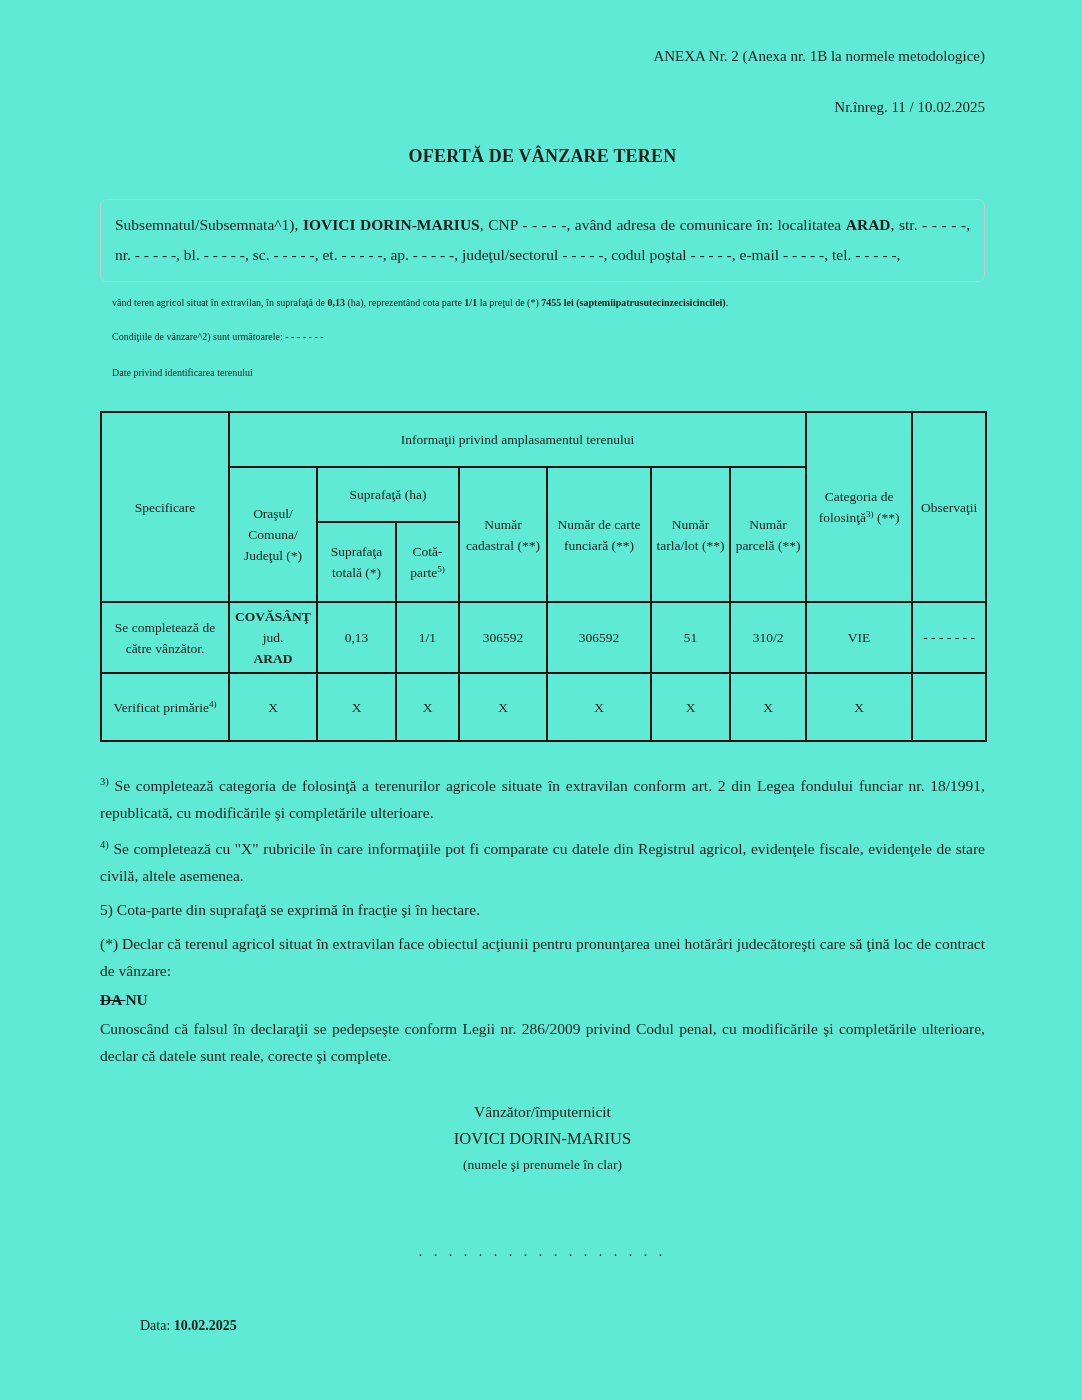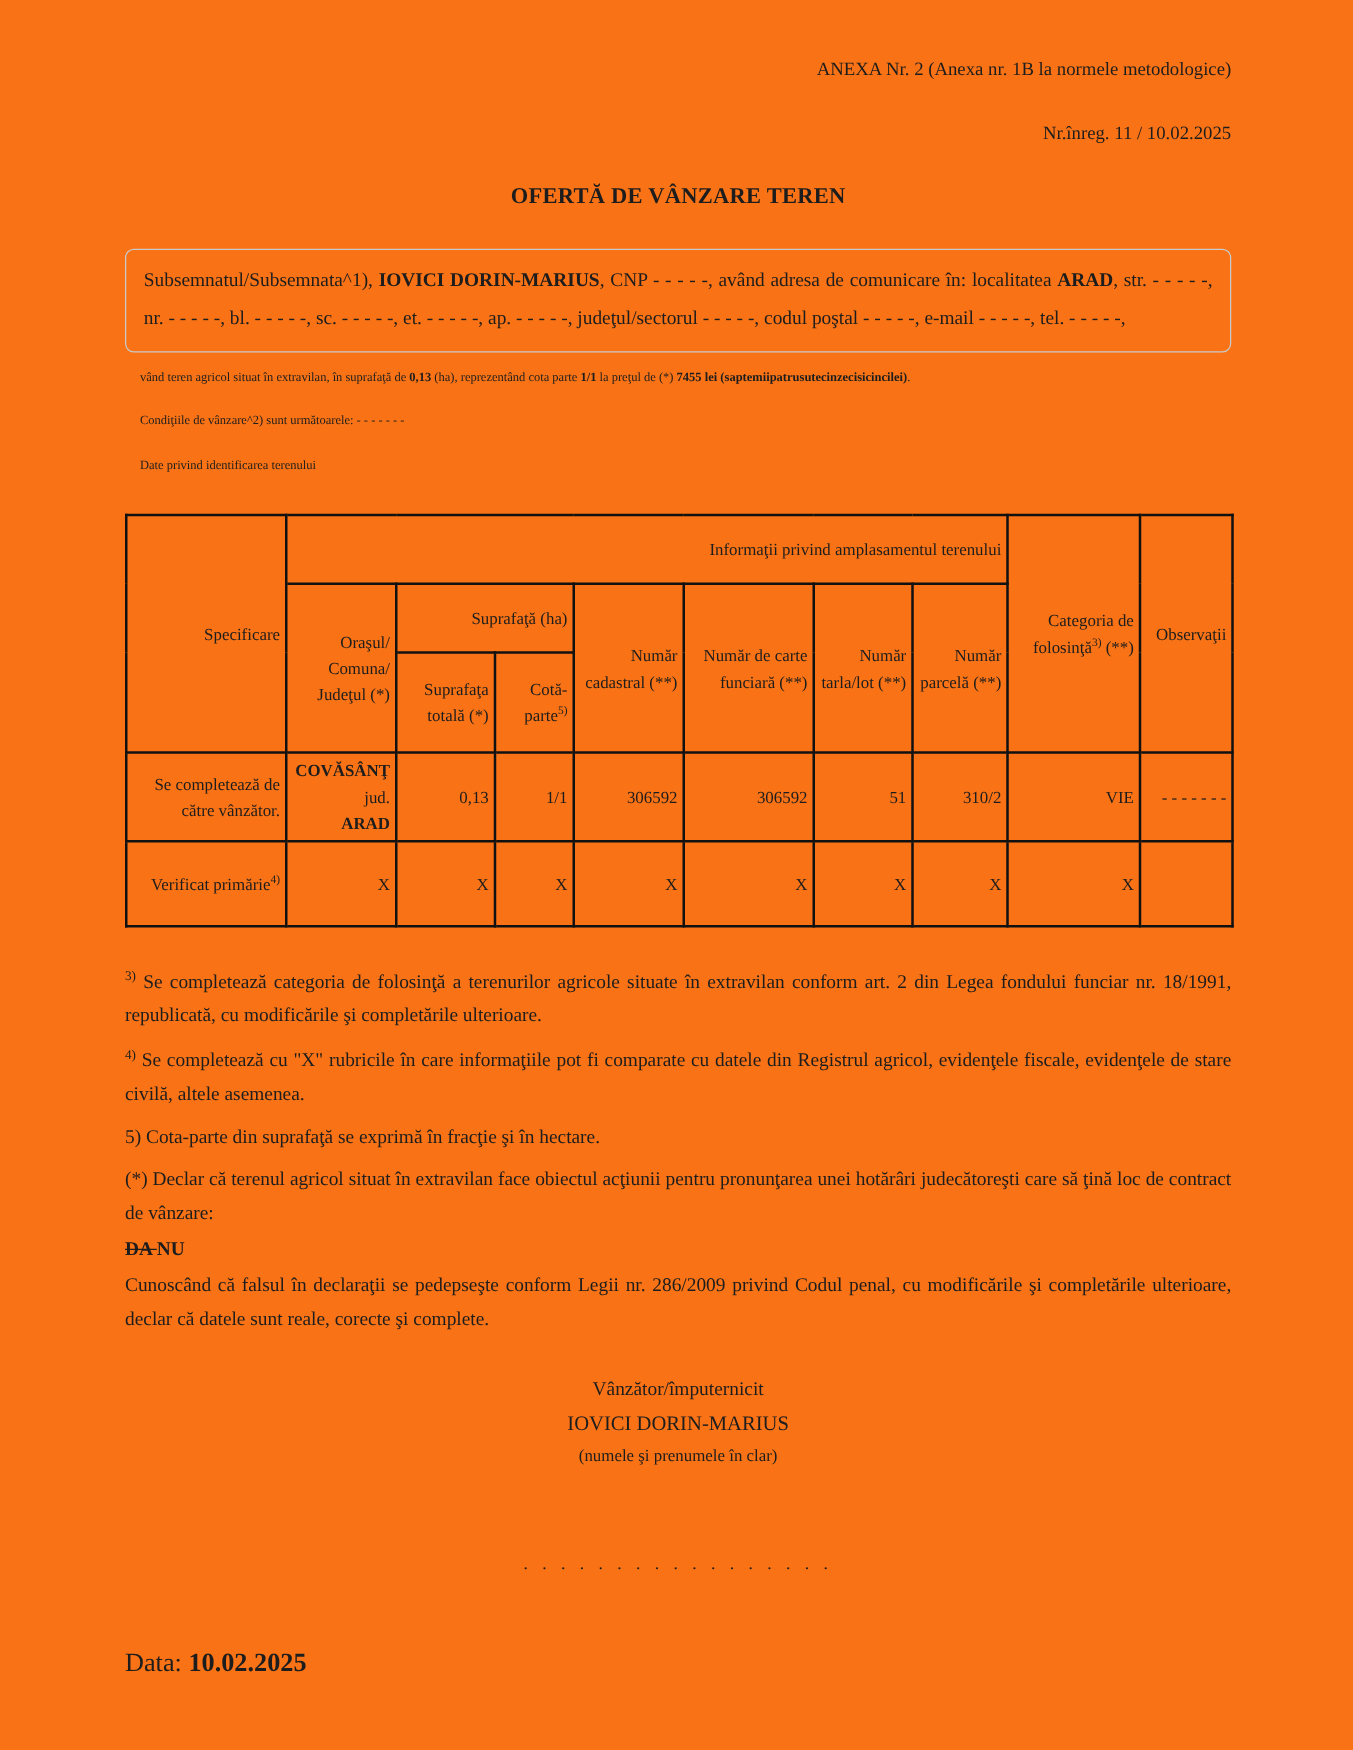--- a/index.html
+++ b/index.html
@@ -1,18 +1,18 @@
 <!DOCTYPE html>
 <html lang="ro"><head>
 <meta charset="utf-8">
 <style>
   * { margin:0; padding:0; box-sizing:border-box; }
   html,body { background:#ffffff; }
   body { font-family:"Liberation Serif","DejaVu Serif",serif; color:#1d1d1d; }
-  .page { width:1082px; height:1400px; background:#f97316; overflow:hidden; }
+  .page { width:1082px; height:1400px; background:#5eead4; overflow:hidden; }
   .content { padding:0 97px 0 100px; }
 
   .right { text-align:right; }
   .center { text-align:center; }
   .just { text-align:justify; }
   .b { font-weight:bold; }
   .strike { text-decoration:line-through; }
   sup { font-size:68%; vertical-align:super; line-height:0; }
 
   .anexa-line { margin-top:48px; font-size:15px; }
@@ -25,42 +25,42 @@
   }
 
   .para { font-size:10px; line-height:27px;margin-left:12px; }
   .sale-para { margin-top:7px; }
   .cond-line { margin-top:7px; }
   .ident-line { margin-top:9px; }
 
   table.land { border-collapse:collapse; table-layout:fixed; width:885px; margin-top:25px; }
   table.land td, table.land th {
     border:2px solid #111; font-weight:normal; font-size:13.5px;
-    text-align:right; vertical-align:middle; padding:3px 4px; line-height:21px;
+    text-align:center; vertical-align:middle; padding:3px 4px; line-height:21px;
   }
   .preline { white-space:pre-line; }
   td.left-pad { text-align:left; padding-left:9px; }
   td.data-bold { font-weight:bold; }
   td.xcell { font-size:19px; }
   tr.h-a { height:55px; } tr.h-b { height:55px; } tr.h-c { height:80px; }
   tr.h-d { height:67px; } tr.h-e { height:68px; }
 
   .fn { font-size:15.5px; line-height:27px; }
   .fn3 { margin-top:30px; }
   .fn4 { margin-top:9px; }
   .fn5 { margin-top:7px; }
   .star-note { margin-top:7px; }
   .da-nu { margin-top:2px; font-size:15.5px; line-height:27px; }
   .penalty { margin-top:2px; }
 
   .sig-role { margin-top:30px; font-size:15.5px; line-height:26px; }
   .sig-name { font-size:16.5px; line-height:27px; }
   .sig-hint { font-size:13.5px; line-height:26px; }
   .sig-dots { margin-top:66px; font-size:14px; letter-spacing:4px; }
-  .date-line { margin-top:58px; font-size:21px; }
+  .date-line { margin-top:58px; font-size:14px;margin-left:40px; }
 </style>
 </head>
 <body>
 
 <div class="page">
   <div class="content">
 
     <div class="anexa-line right">ANEXA Nr. 2 (Anexa nr. 1B la normele metodologice)</div>
     <div class="nrinreg-line right">Nr.înreg. 11 / 10.02.2025</div>
     <div class="doc-title center">OFERTĂ DE VÂNZARE TEREN</div>

